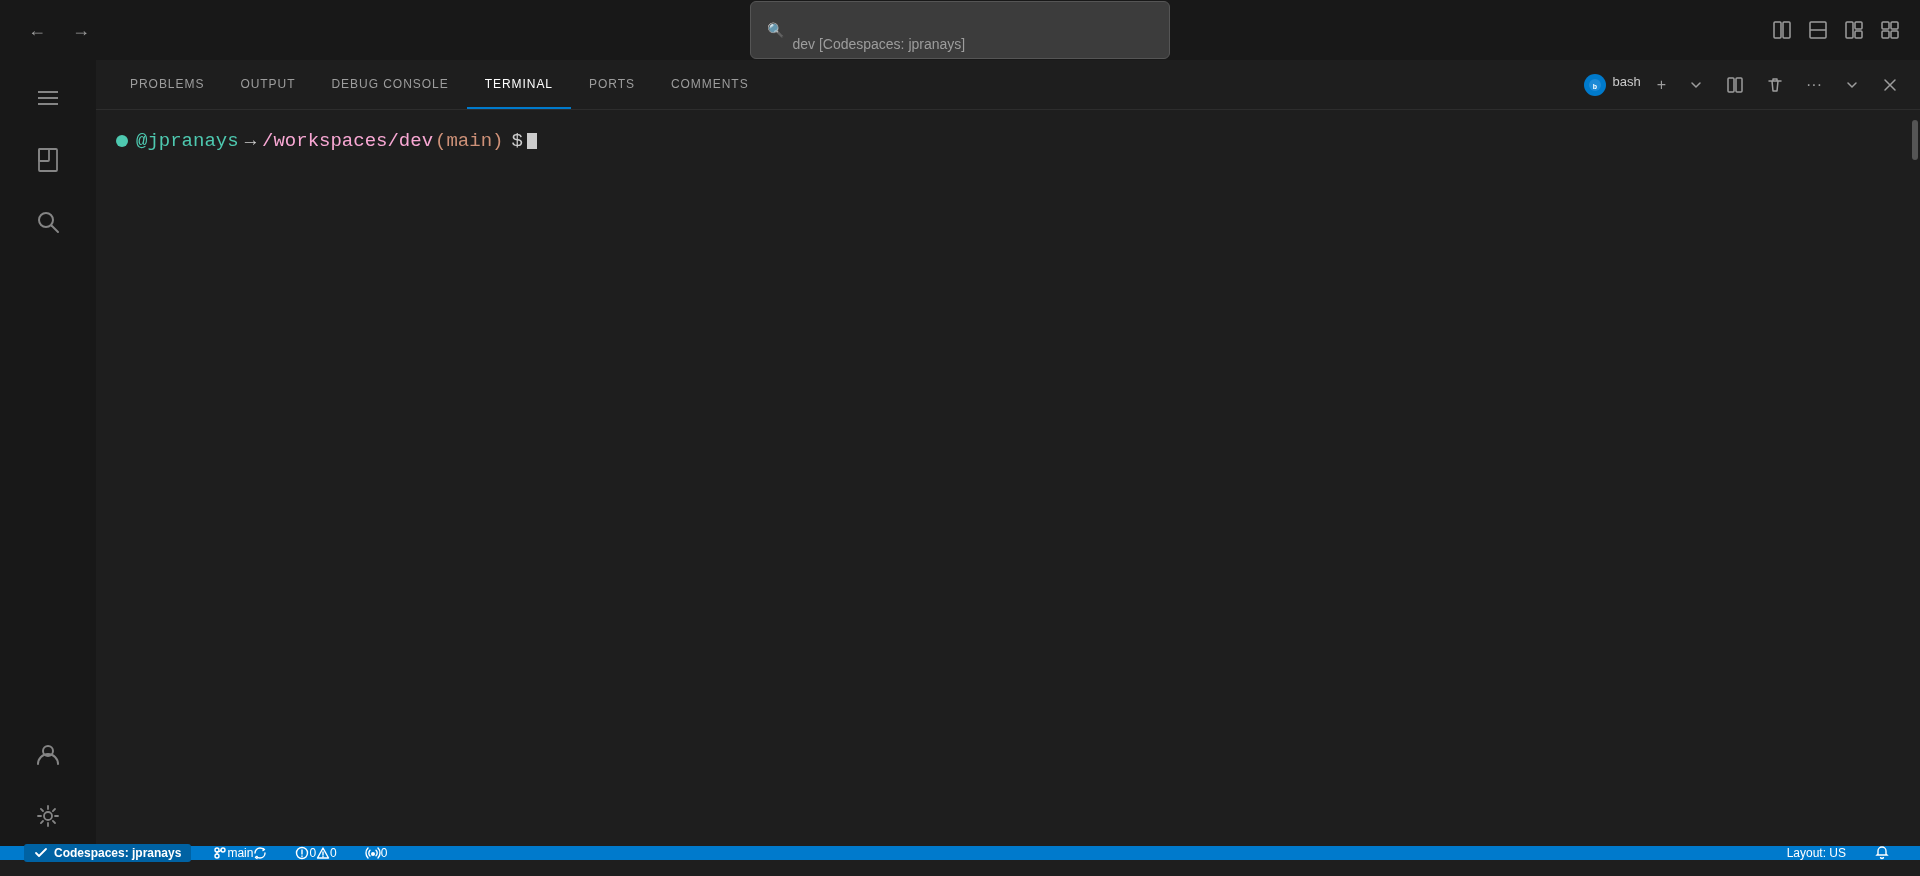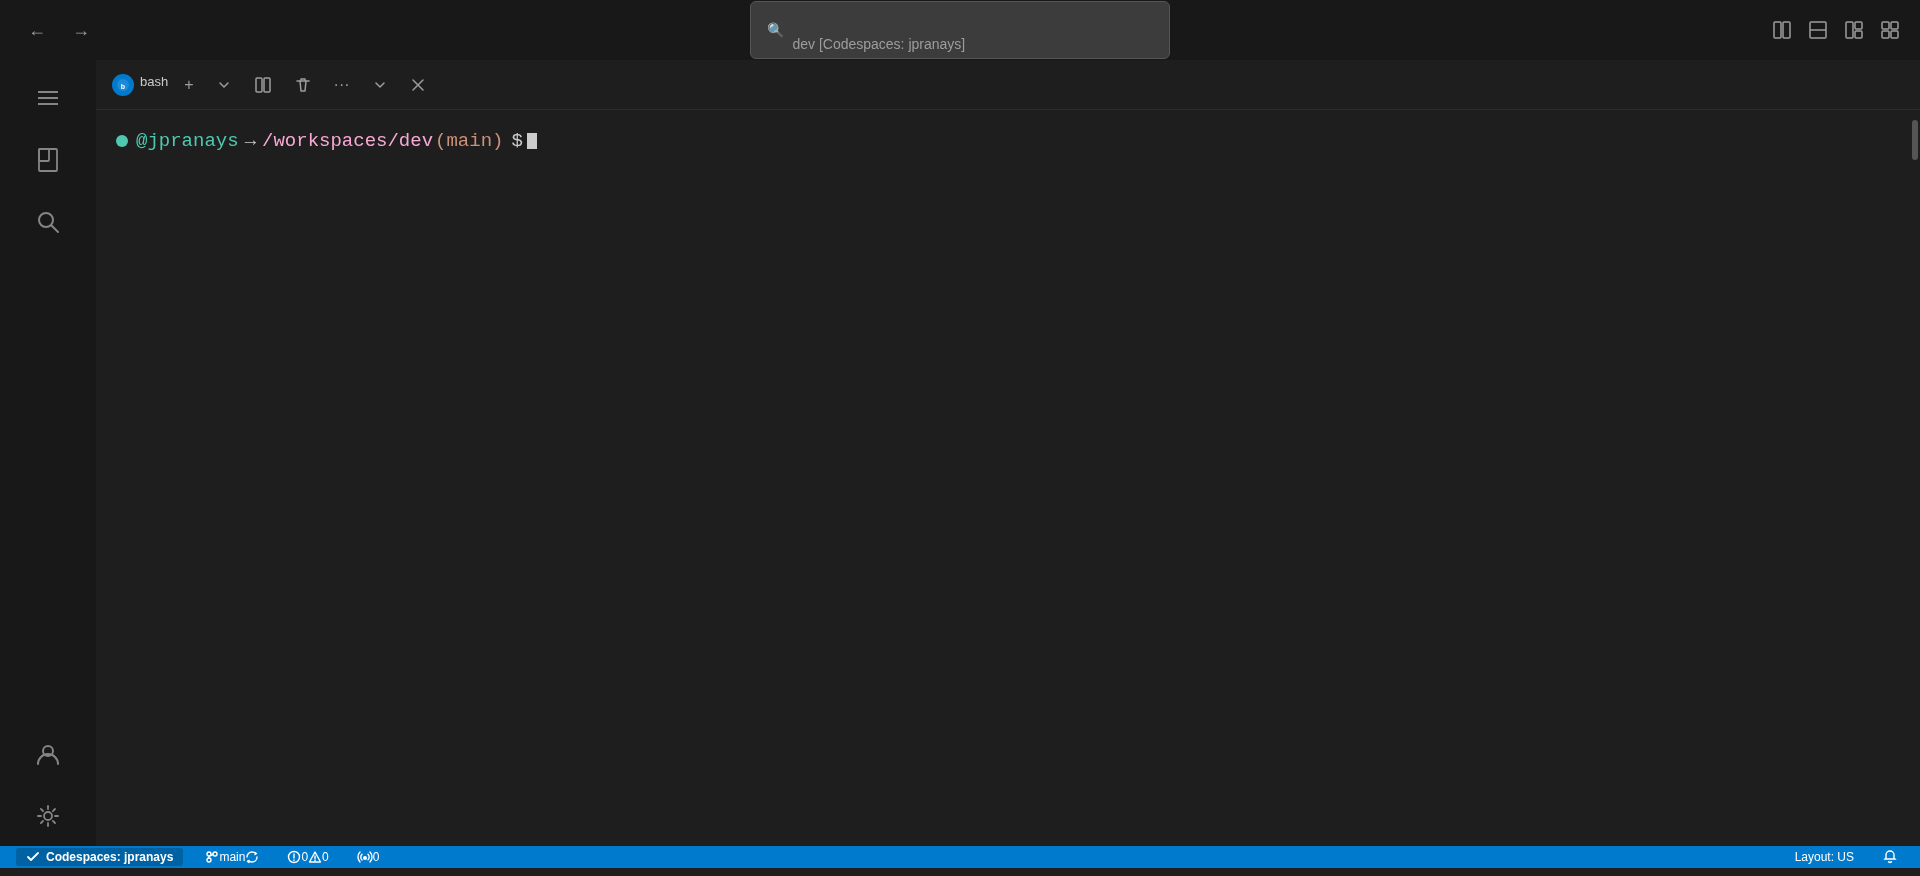--- a/index.html
+++ b/index.html
@@ -246,26 +246,26 @@
       background: #555;
       border-radius: 3px;
       margin: 2px auto;
       position: absolute;
       right: 2px;
       top: 8px;
     }
 
     
     .status-bar {
-      height: 22px;
+      height: 14px;
       background: #007acc;
       display: flex;
       align-items: center;
       justify-content: space-between;
-      padding: 0 16px;
+      padding: 0 24px;
       font-size: 12px;
       color: white;
     }
     .status-bar-left {
       display: flex;
       align-items: center;
       gap: 16px;
     }
     .status-bar-right {
       display: flex;
@@ -373,20 +373,28 @@
       <svg width="28" height="28" viewBox="0 0 28 28" fill="none">
         <circle cx="14" cy="14" r="4" stroke="#858585" stroke-width="1.8"></circle>
         <path d="M14 4v3M14 21v3M4 14h3M21 14h3M6.9 6.9l2.1 2.1M18.9 18.9l2.1 2.1M6.9 21.1l2.1-2.1M18.9 9.1l2.1-2.1" stroke="#858585" stroke-width="1.8" stroke-linecap="round"></path>
       </svg>
     </div>
   </div>
 
   <div class="panel-area">
 
     <div class="panel-tabs">
+      <div class="panel-tabs-left">
+        <div class="panel-tab">PROBLEMS</div>
+        <div class="panel-tab">OUTPUT</div>
+        <div class="panel-tab">DEBUG CONSOLE</div>
+        <div class="panel-tab active">TERMINAL</div>
+        <div class="panel-tab">PORTS</div>
+        <div class="panel-tab">COMMENTS</div>
+      </div>
       <div class="panel-tabs-right">
         <div class="bash-badge">
           <div class="bash-icon">
             <svg width="14" height="14" viewBox="0 0 14 14" fill="none">
               <circle cx="7" cy="7" r="6" fill="#1e8ad6"></circle>
               <text x="7" y="11" text-anchor="middle" font-size="7" fill="white" font-weight="bold">b</text>
             </svg>
           </div>
           <span>bash</span>
         </div>

